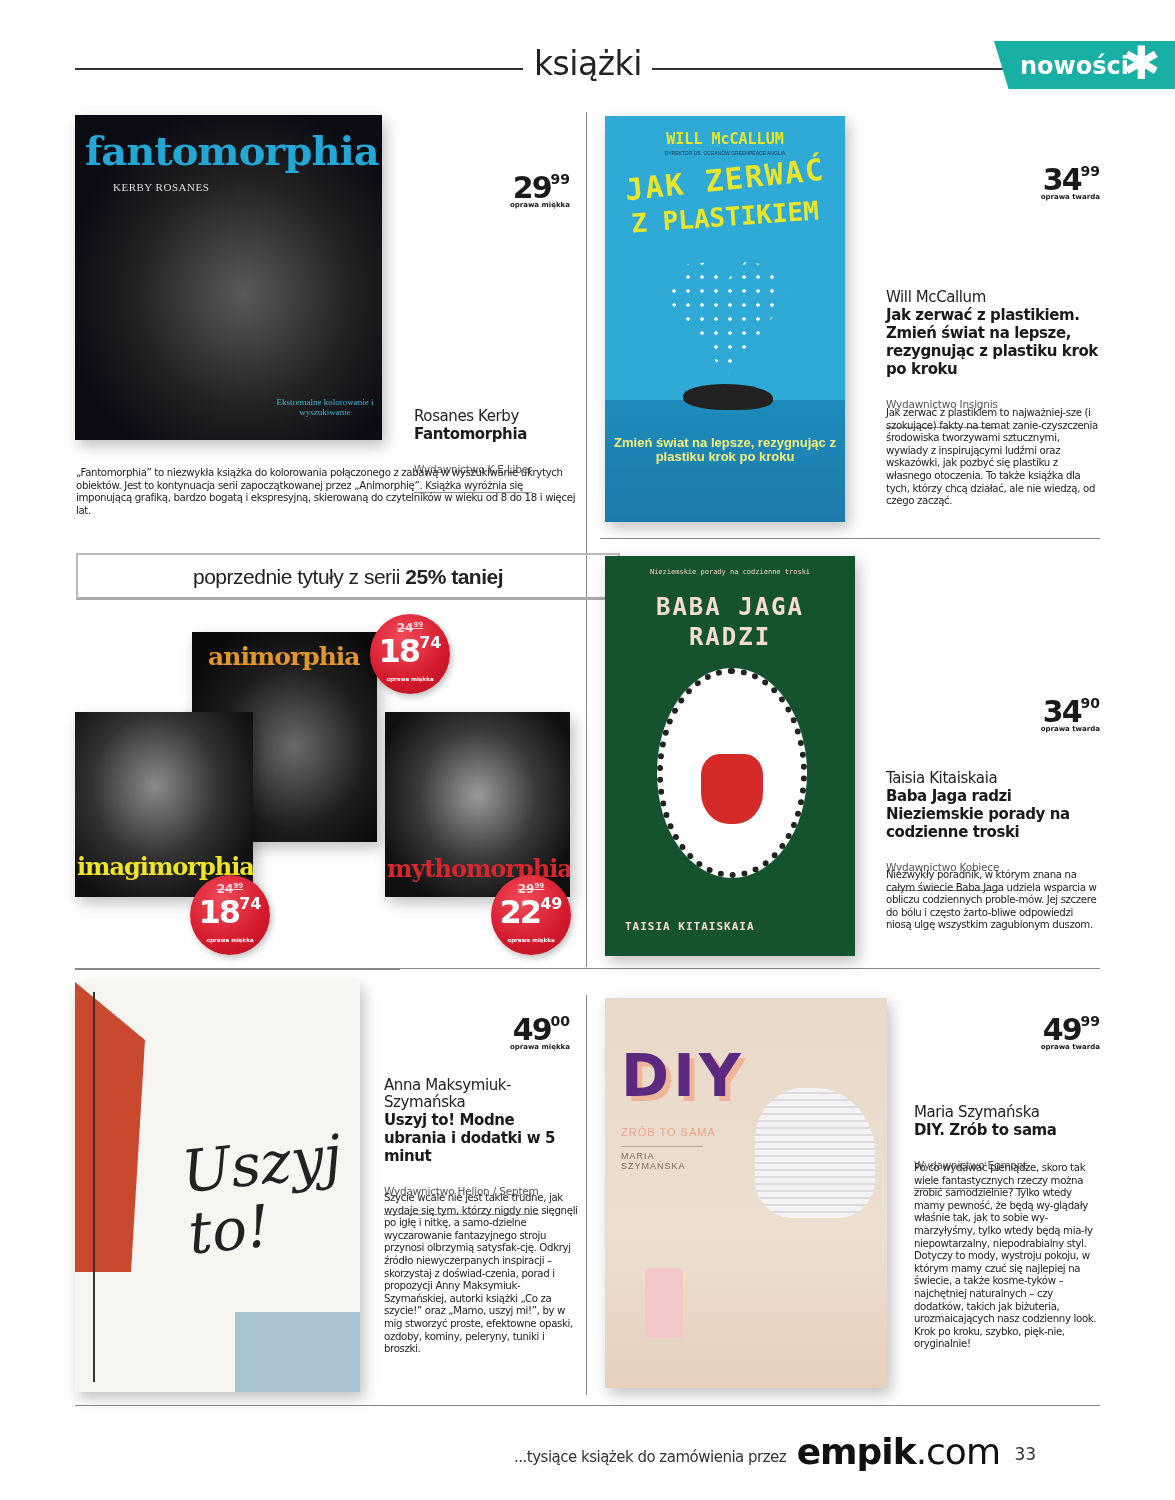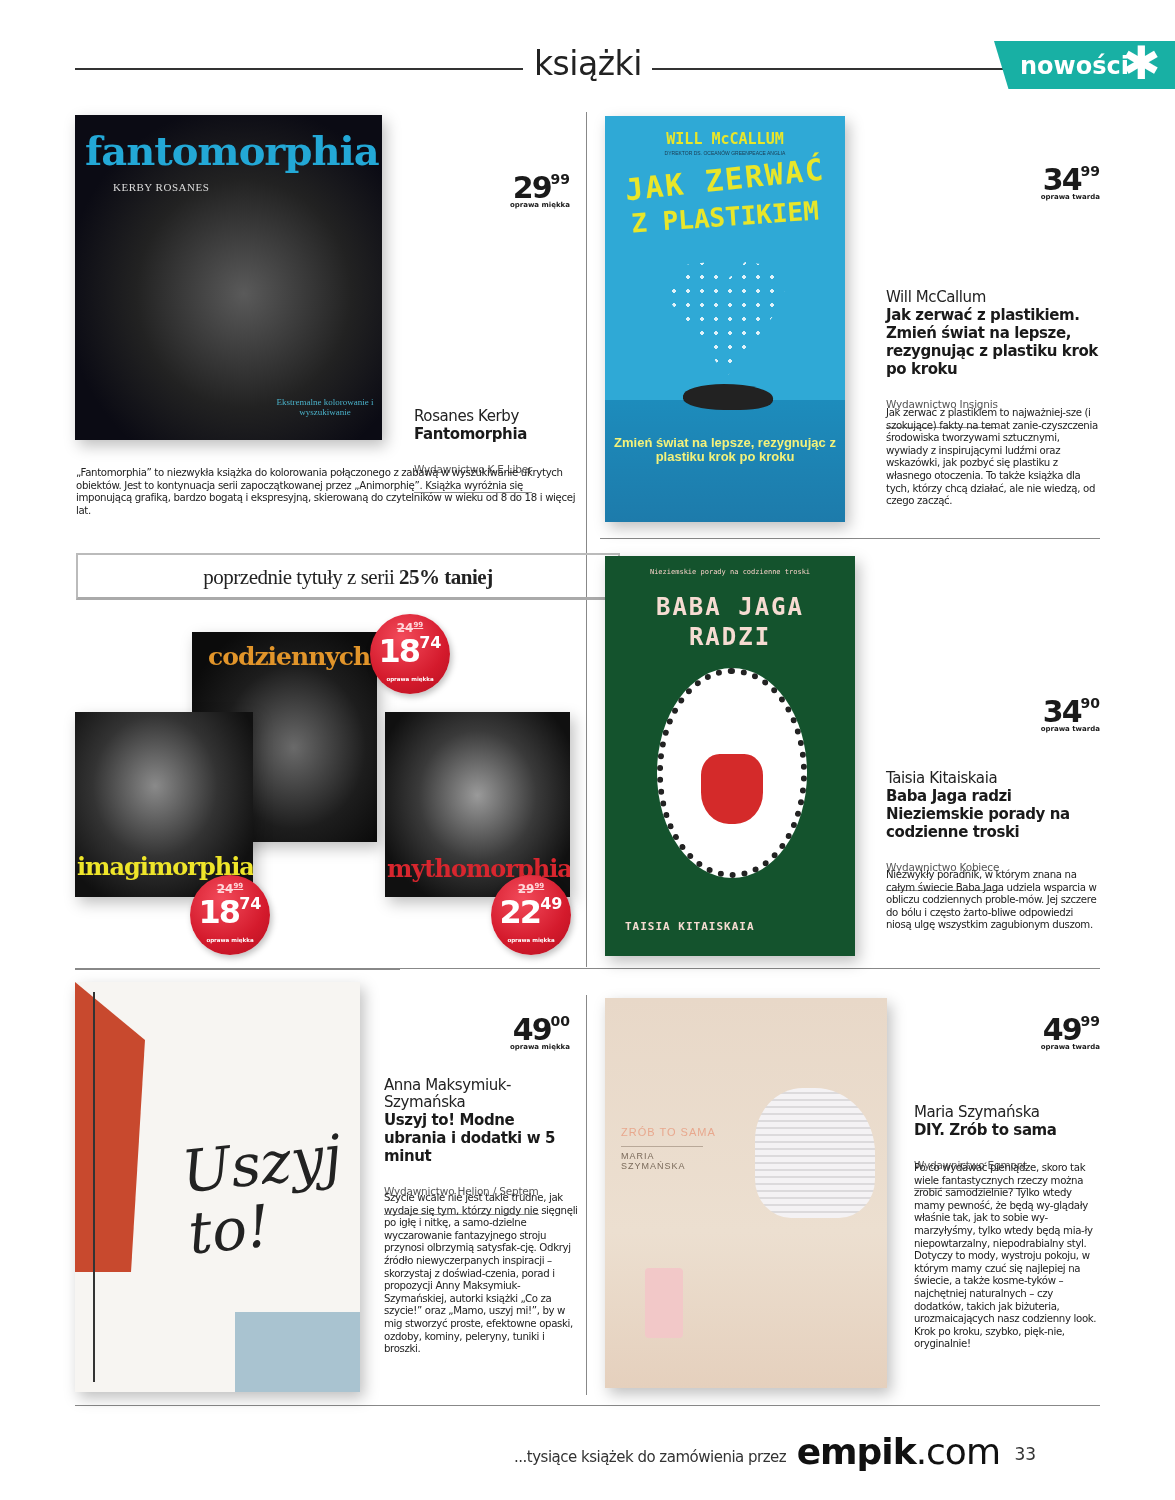--- a/index.html
+++ b/index.html
@@ -75,21 +75,21 @@
   .badge .new sup { font-size: 16px; vertical-align: 14px; letter-spacing: 0; }
   .badge .type { position: absolute; left: 0; width: 100%; top: 62px; font-family: "DejaVu Sans", sans-serif; font-weight: bold; font-size: 5.5px; }
 
   
   .info { position: absolute; color: #222; font-family: "DejaVu Sans", sans-serif; }
   .info .author { font-size: 15px; font-weight: normal; letter-spacing: -0.4px; line-height: 17px; color: #222; }
   .info .title { font-size: 15px; font-weight: bold; letter-spacing: -0.4px; line-height: 18px; color: #1a1a1a; }
   .info .pub { display: inline-block; font-size: 10.5px; color: #555; border-bottom: 1px solid #888; padding-bottom: 17px; margin-top: 20px; letter-spacing: -0.2px; }
   .desc { position: absolute; font-family: "DejaVu Sans", sans-serif; font-size: 10.2px; line-height: 12.6px; color: #222; letter-spacing: -0.35px; }
 
-  .promo-box { position: absolute; left: 76px; top: 553px; width: 544px; height: 47px; border: 2px solid #bbb; border-bottom: 3px solid #aaa; text-align: center; font-family: Liberation Serif, serif; font-size: 21px; line-height: 44px; color: #222; letter-spacing: -0.5px; }
+  .promo-box { position: absolute; left: 76px; top: 553px; width: 544px; height: 47px; border: 2px solid #bbb; border-bottom: 3px solid #aaa; text-align: center; font-family: Liberation Sans, sans-serif; font-size: 21px; line-height: 44px; color: #222; letter-spacing: -0.5px; }
   .promo-box b { font-weight: bold; }
 
   .footer { position: absolute; top: 1431px; left: 514px; white-space: nowrap; }
   .footer .tag { font-family: "DejaVu Sans", sans-serif; font-size: 15px; color: #333; letter-spacing: -0.5px; vertical-align: 2px; }
   .footer .logo { font-family: "DejaVu Sans", sans-serif; font-weight: bold; font-size: 36px; color: #111; margin-left: 6px; letter-spacing: -1px; }
   .footer .logo .com { font-weight: normal; }
   .footer .pg { font-family: "DejaVu Sans", sans-serif; font-size: 17px; color: #333; margin-left: 10px; vertical-align: 4px; }
 </style>
 </head>
 <body>
@@ -124,21 +124,21 @@
   <div class="pub">Wydawnictwo K.E.Liber</div>
 </div>
 <div class="desc" style="left:76px;top:467px;width:505px;">„Fantomorphia” to niezwykła książka do kolorowania połączonego z zabawą w wyszukiwanie ukrytych obiektów. Jest to kontynuacja serii zapoczątkowanej przez „Animorphię”. Książka wyróżnia się imponującą grafiką, bardzo bogatą i ekspresyjną, skierowaną do czytelników w wieku od 8 do 18 i więcej lat.</div>
 
 <div class="promo-box">
   <span>poprzednie tytuły z serii</span>
   <b>25% taniej</b>
 </div>
 
 <div class="cover cv-anim">
-  <span class="t">codziennych</span>
+  <span class="t">animorphia</span>
 </div>
 <div class="cover cv-imag">
   <span class="t">imagimorphia</span>
 </div>
 <div class="cover cv-myth">
   <span class="t">mythomorphia</span>
 </div>
 
 <div class="badge" style="left:370px;top:614px;">
   <span class="old"><span>24</span><sup>99</sup></span>
@@ -204,20 +204,21 @@
   <span class="type">oprawa miękka</span>
 </div>
 <div class="info" style="left:384px;top:1077px;width:195px;">
   <div class="author">Anna Maksymiuk-Szymańska</div>
   <div class="title">Uszyj to! Modne ubrania i dodatki w 5 minut</div>
   <div class="pub">Wydawnictwo Helion / Septem</div>
 </div>
 <div class="desc" style="left:384px;top:1192px;width:195px;">Szycie wcale nie jest takie trudne, jak wydaje się tym, którzy nigdy nie sięgnęli po igłę i nitkę, a samo-dzielne wyczarowanie fantazyjnego stroju przynosi olbrzymią satysfak-cję. Odkryj źródło niewyczerpanych inspiracji – skorzystaj z doświad-czenia, porad i propozycji Anny Maksymiuk-Szymańskiej, autorki książki „Co za szycie!” oraz „Mamo, uszyj mi!”, by w mig stworzyć proste, efektowne opaski, ozdoby, kominy, peleryny, tuniki i broszki.</div>
 
 <div class="cover cv-diy">
+  <span class="t">DIY</span>
   <span class="s">ZRÓB TO SAMA</span>
   <span class="au">MARIA SZYMAŃSKA</span>
   <span class="pin"></span>
   <span class="cup"></span>
 </div>
 <div class="price" style="left:1000px;top:1012px;width:100px;">
   <span class="big">49</span><span class="sup">99</span>
   <span class="type">oprawa twarda</span>
 </div>
 <div class="info" style="left:914px;top:1104px;width:190px;">

